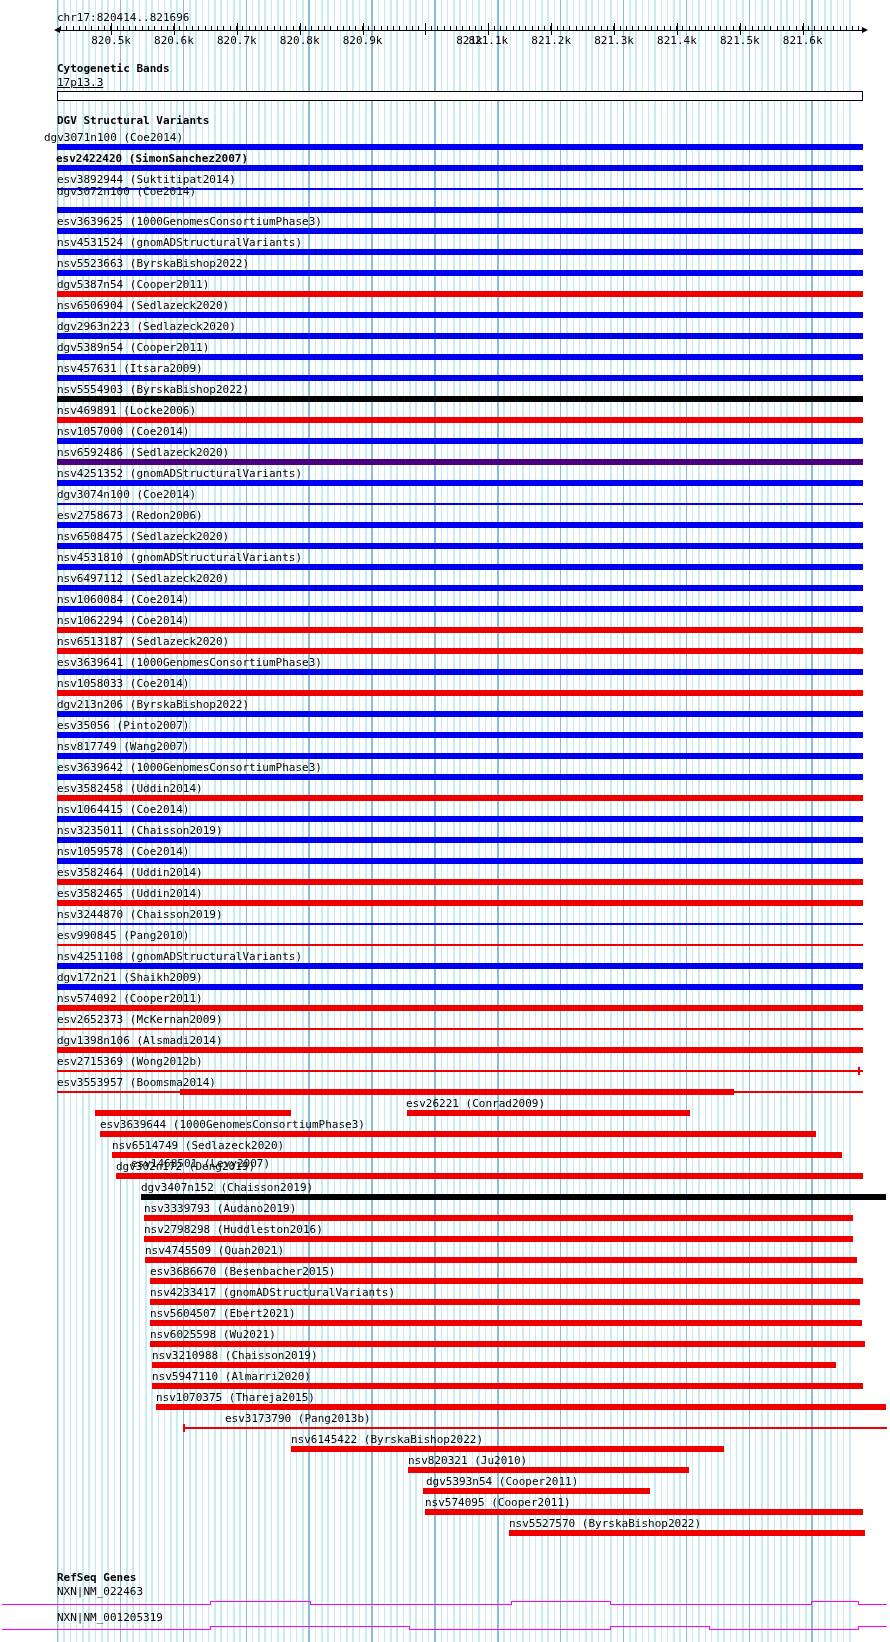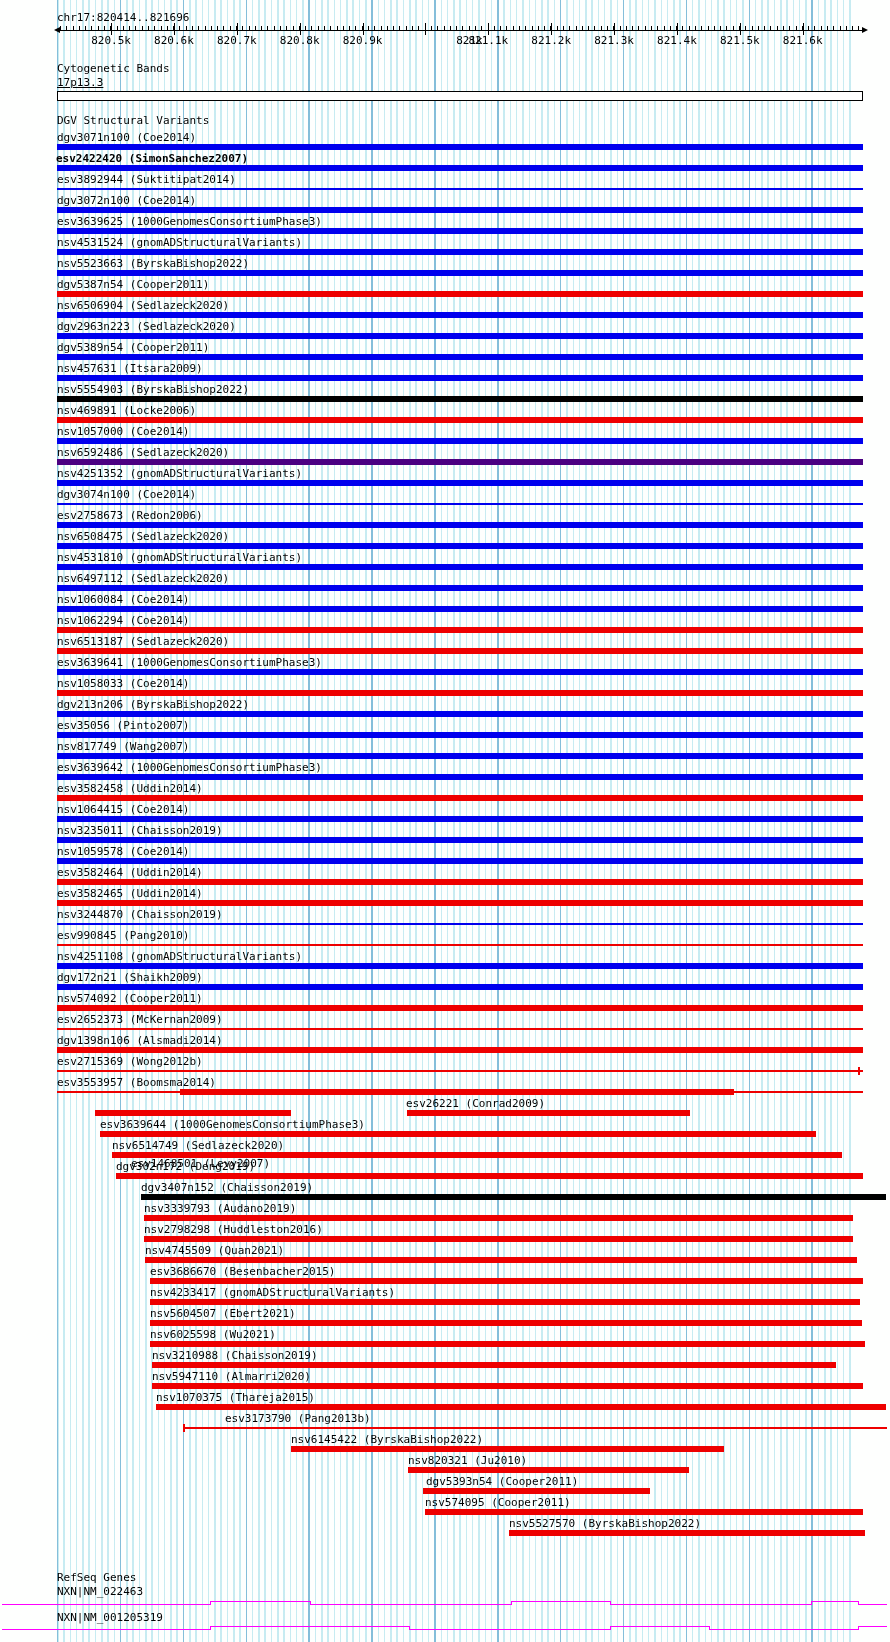--- a/index.html
+++ b/index.html
@@ -3,21 +3,21 @@
 <meta charset="utf-8">
 <style>
   html,body{margin:0;padding:0;background:#fff;}
   #page{
     position:relative;width:890px;height:1642px;overflow:hidden;
     background:#fefffe;
     font-family:"DejaVu Sans Mono","Liberation Mono",monospace;
     font-size:11px;color:#000;
   }
   .lbl{position:absolute;height:13px;line-height:13px;white-space:nowrap;}
-  .bold{font-weight:normal;}
+  .bold{font-weight:bold;}
   #backdrop{position:absolute;top:0;left:57px;width:798px;height:1642px;
     background-image:
       repeating-linear-gradient(90deg, rgba(110,175,210,0.75) 0px, rgba(110,175,210,0.75) 1.5px, transparent 1.5px, transparent 62.87px),
       repeating-linear-gradient(90deg, rgba(170,225,235,0.65) 0px, rgba(170,225,235,0.65) 1.5px, transparent 1.5px, transparent 6.287px);
   }
   .bar{position:absolute;}
   .ruler-line{position:absolute;height:1px;background:#000;}
   .tick{position:absolute;width:1px;background:#000;}
   .tick-strip{position:absolute;height:5px;
     background:repeating-linear-gradient(90deg,#000 0px,#000 1px,transparent 1px,transparent 6.287px);}
@@ -69,27 +69,27 @@
         <div class="rlabel" style="left: 780.644px; top: 35px;">821.6k</div>
       </div>
   </div>
 
   <div class="lbl bold" style="left:57px;top:62px;">Cytogenetic Bands</div>
   <div class="lbl" style="left:57px;top:76px;text-decoration:underline;">17p13.3</div>
   <div class="band-box" style="left:57px;top:91px;width:806px;height:10px;"></div>
 
   <div class="lbl bold" style="left:57px;top:114px;">DGV Structural Variants</div>
   <div id="variants">
-      <div class="lbl" style="left: 57px; top: 131px;">dgv3071n100 (Coe2014)</div>
+      <div class="lbl" style="left: 44px; top: 131px;">dgv3071n100 (Coe2014)</div>
       <div class="bar" style="left: 57px; top: 144px; width: 806px; height: 6px; background: rgb(0, 0, 238);"></div>
       <div class="lbl" style="left: 56px; top: 152px; font-weight: bold;">esv2422420 (SimonSanchez2007)</div>
       <div class="bar" style="left: 57px; top: 165px; width: 806px; height: 6px; background: rgb(0, 0, 238);"></div>
       <div class="lbl" style="left: 57px; top: 173px;">esv3892944 (Suktitipat2014)</div>
       <div class="bar" style="left: 57px; top: 188px; width: 806px; height: 2px; background: rgb(0, 0, 238);"></div>
-      <div class="lbl" style="left: 57px; top: 194px;">dgv3072n100 (Coe2014)</div>
+      <div class="lbl" style="left: 57px; top: 185px;">dgv3072n100 (Coe2014)</div>
       <div class="bar" style="left: 57px; top: 207px; width: 806px; height: 6px; background: rgb(0, 0, 238);"></div>
       <div class="lbl" style="left: 57px; top: 215px;">esv3639625 (1000GenomesConsortiumPhase3)</div>
       <div class="bar" style="left: 57px; top: 228px; width: 806px; height: 6px; background: rgb(0, 0, 238);"></div>
       <div class="lbl" style="left: 57px; top: 236px;">nsv4531524 (gnomADStructuralVariants)</div>
       <div class="bar" style="left: 57px; top: 249px; width: 806px; height: 6px; background: rgb(0, 0, 238);"></div>
       <div class="lbl" style="left: 57px; top: 257px;">nsv5523663 (ByrskaBishop2022)</div>
       <div class="bar" style="left: 57px; top: 270px; width: 806px; height: 6px; background: rgb(0, 0, 238);"></div>
       <div class="lbl" style="left: 57px; top: 278px;">dgv5387n54 (Cooper2011)</div>
       <div class="bar" style="left: 57px; top: 291px; width: 806px; height: 6px; background: rgb(238, 0, 0);"></div>
       <div class="lbl" style="left: 57px; top: 299px;">nsv6506904 (Sedlazeck2020)</div>

